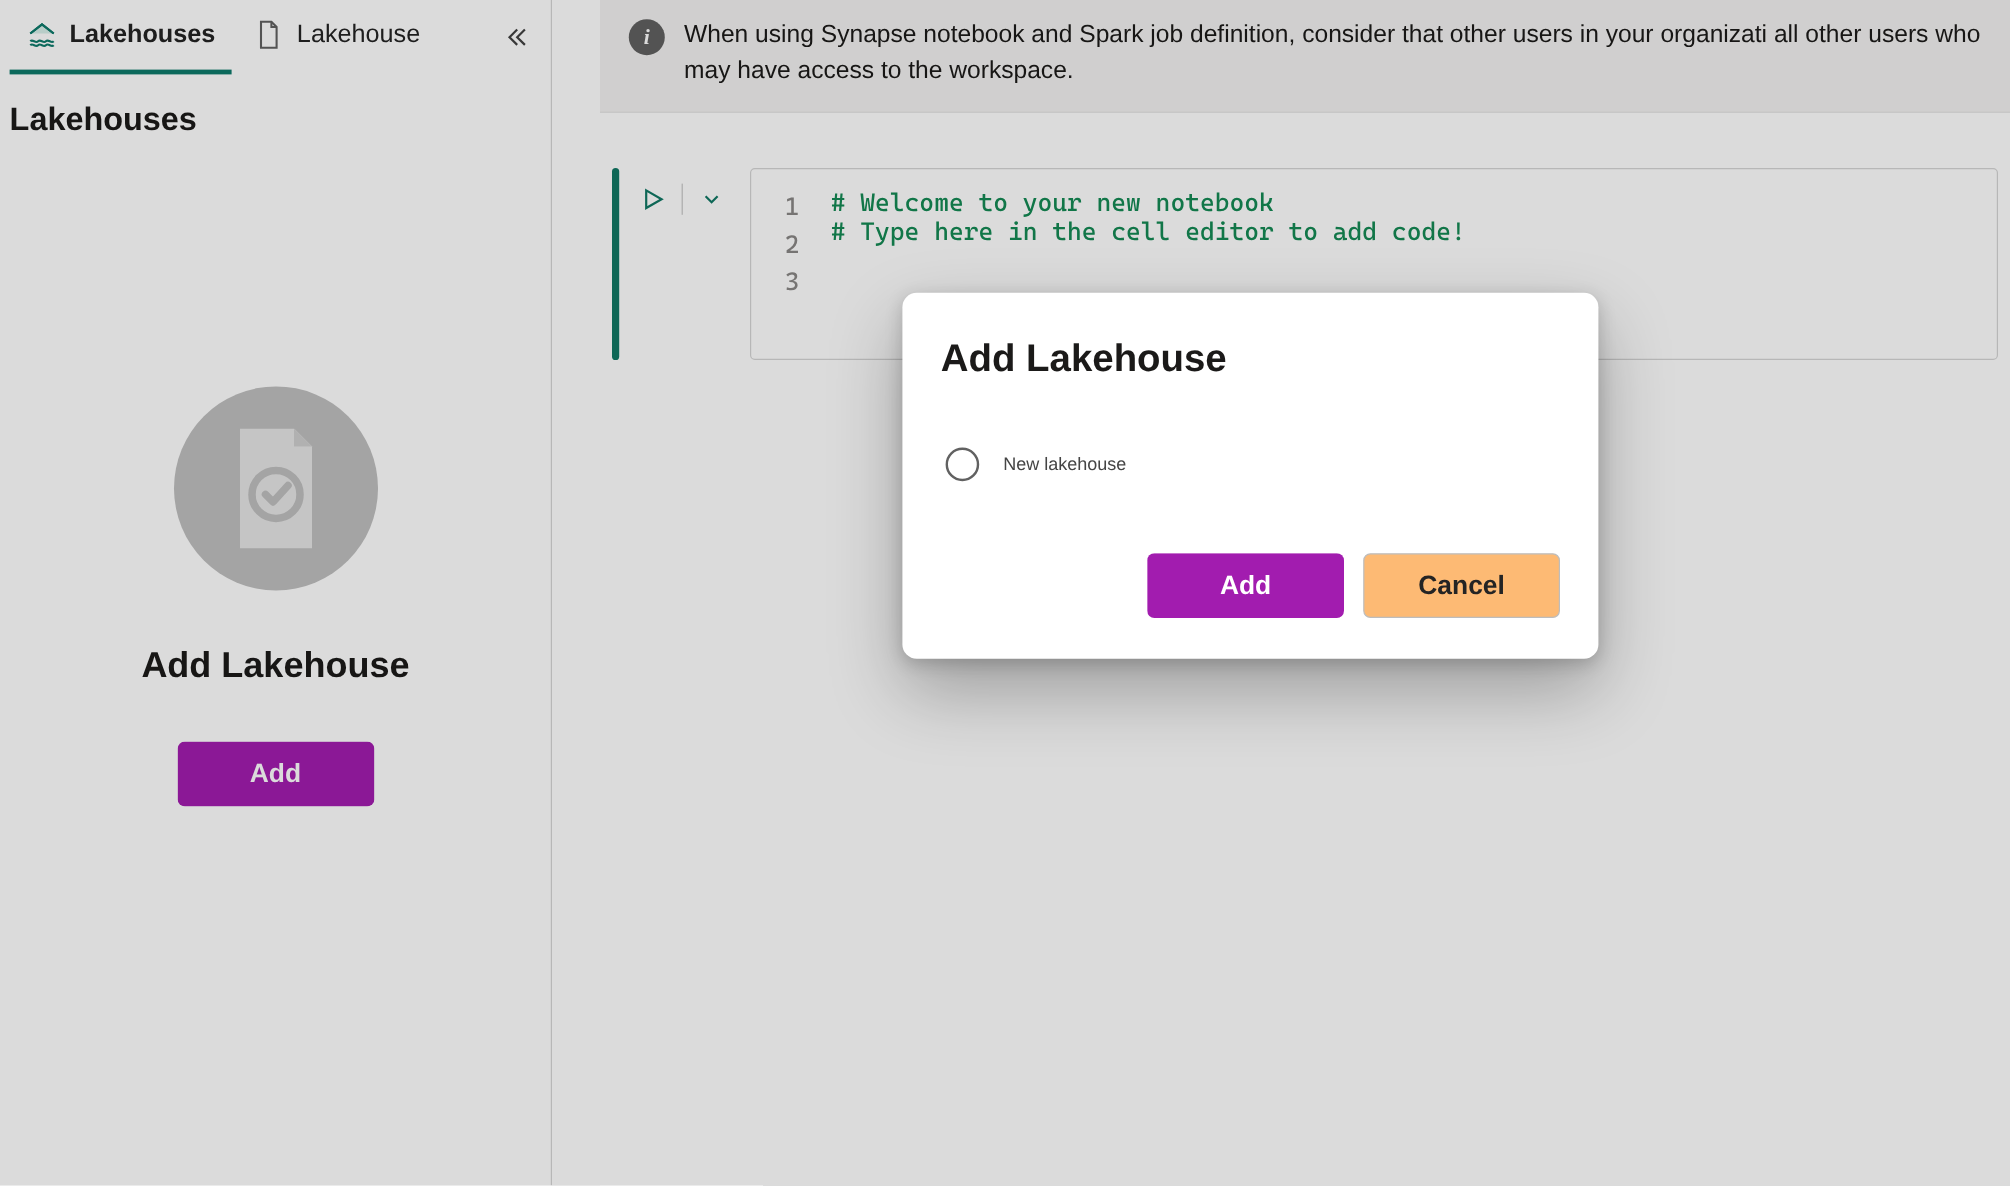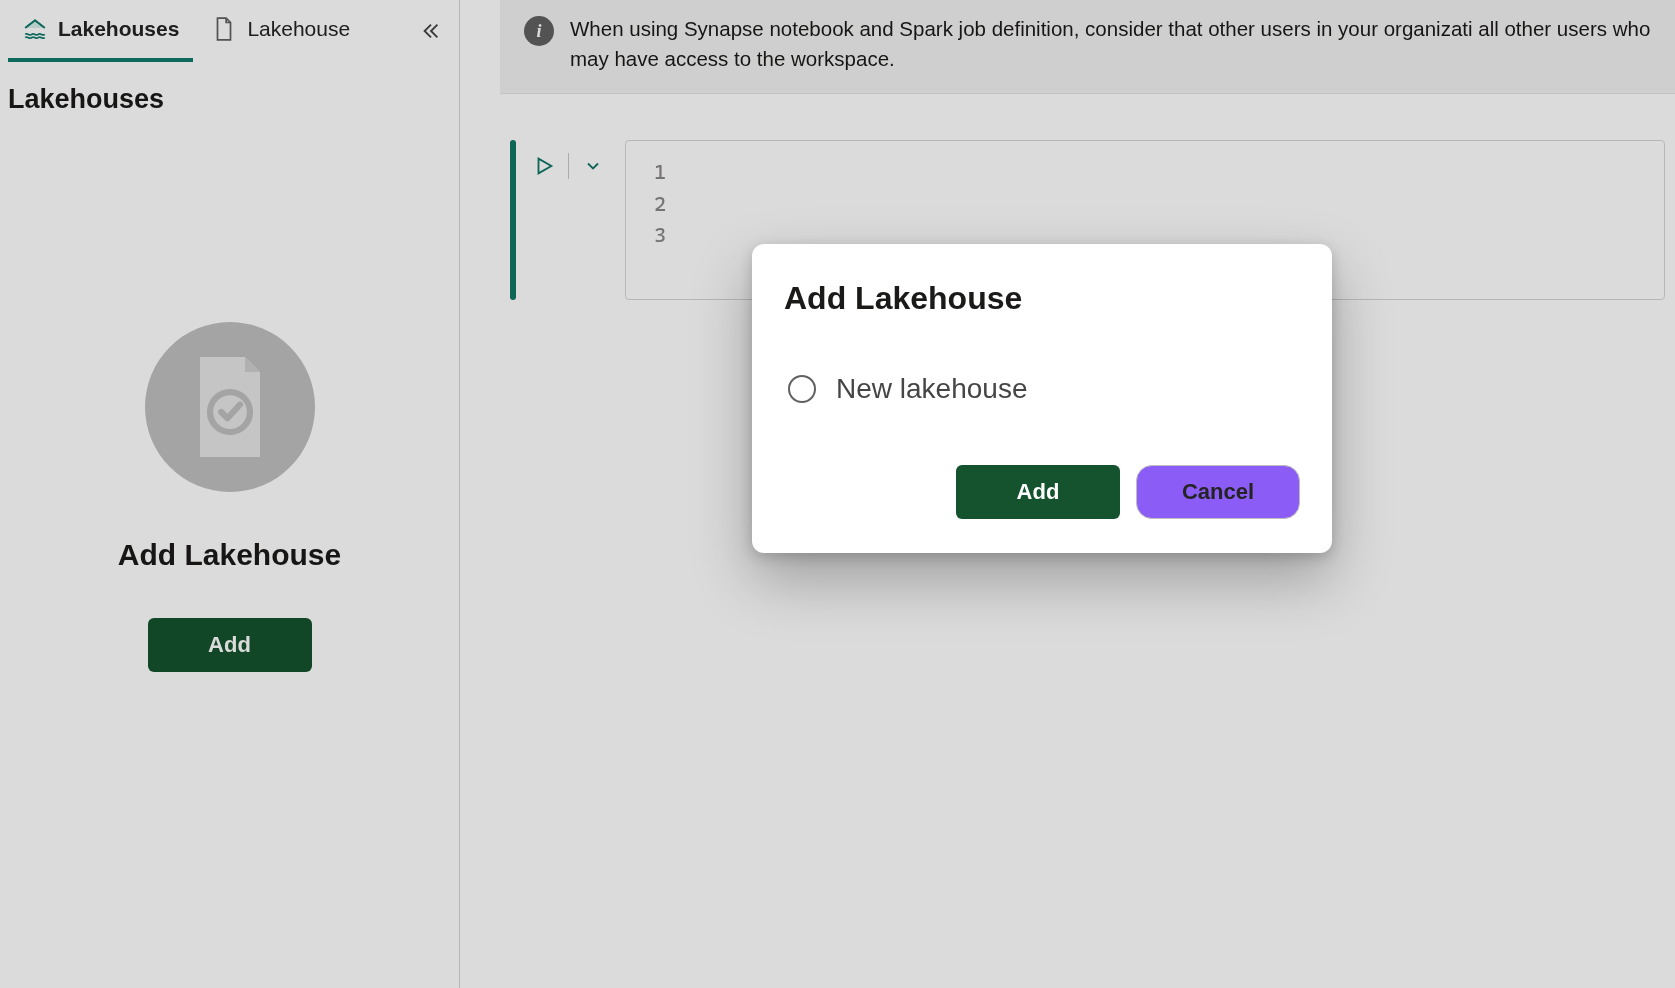--- a/index.html
+++ b/index.html
@@ -87,22 +87,22 @@
       height: 54px;
       min-width: 164px;
       padding: 0 34px;
       font-size: 22px;
       font-weight: 600;
       border-radius: 6px;
       border: 1px solid transparent;
       cursor: pointer;
       user-select: none;
     }
-    .btn-primary { background:#14532d; color:#fff; }
-    .btn-secondary { background:#8b5cf6; color:#242424; border-color:#bdbdbd;border-radius:16px; }
+    .btn-primary { background:#a21caf; color:#fff; }
+    .btn-secondary { background:#fdba74; color:#242424; border-color:#bdbdbd; }
 
     
     .main {
       flex:1;
       display:flex;
       flex-direction:column;
       min-width:0;
       background:#ffffff;
     }
     .info-banner {
@@ -195,21 +195,21 @@
     .radio-row { display:flex; align-items:center; gap:20px; cursor:pointer;}
     .radio-outer {
       width:28px; height:28px; border-radius:50%;
       border:2px solid #616161;
       display:flex; align-items:center; justify-content:center;
       flex-shrink:0;
     }
     .radio-row.selected .radio-outer { border-color:#0f7b6c; }
     .radio-inner { width:14px; height:14px; border-radius:50%; background:#0f7b6c; display:none;}
     .radio-row.selected .radio-inner { display:block; }
-    .radio-label { font-size:28px; color:#454545; }
+    .radio-label { font-size:15px; color:#454545; }
     .modal-actions { display:flex; justify-content:flex-end; gap:16px;}
   </style>
 </head>
 <body>
 
 <div class="app">
 
   <aside class="sidebar">
     <div class="sidebar-tabs">
       <div class="tab active">
@@ -280,20 +280,23 @@
 
         </div>
       </div>
 
       <div class="code-cell">
         <div class="gutter">
           <div>1</div>
           <div>2</div>
           <div>3</div>
         </div>
+        <div class="code"><span class="comment"># Welcome to your new notebook</span>
+<span class="comment"># Type here in the cell editor to add code!</span>
+</div>
       </div>
     </div>
   </main>
 </div>
 
 <div class="scrim"></div>
 
 <div class="modal">
   <div class="modal-title">Add Lakehouse</div>
 

